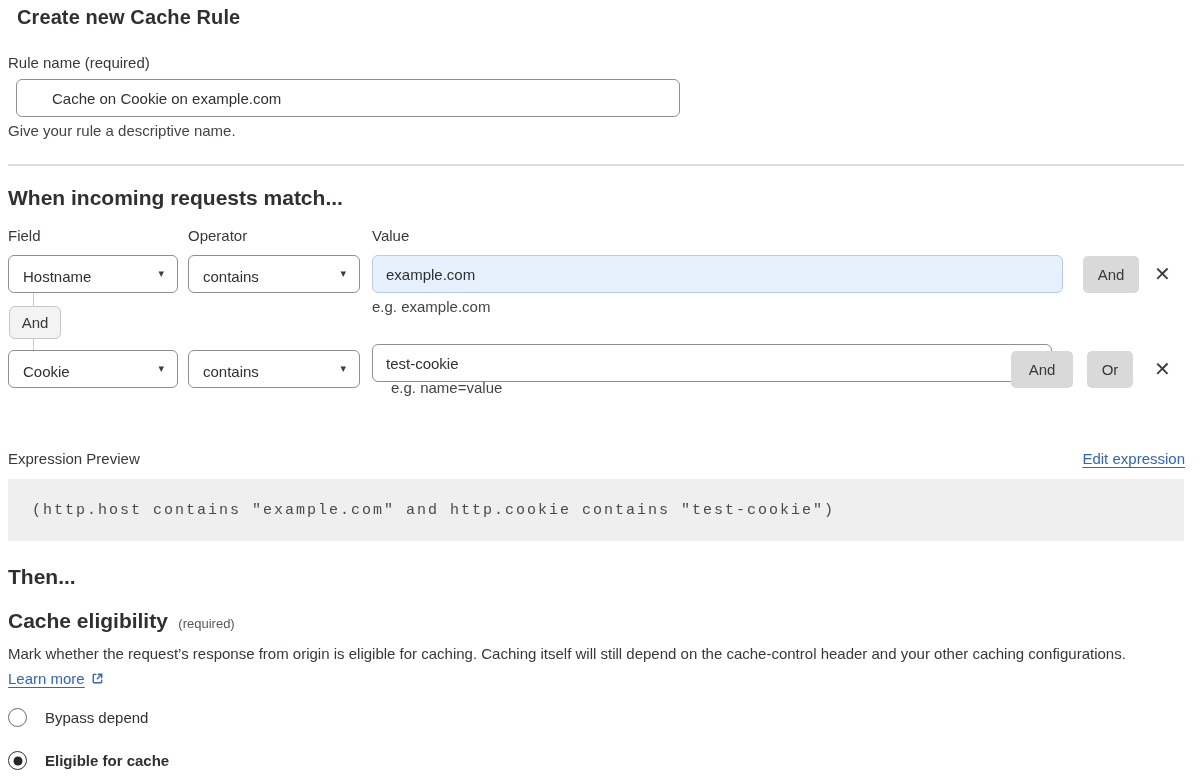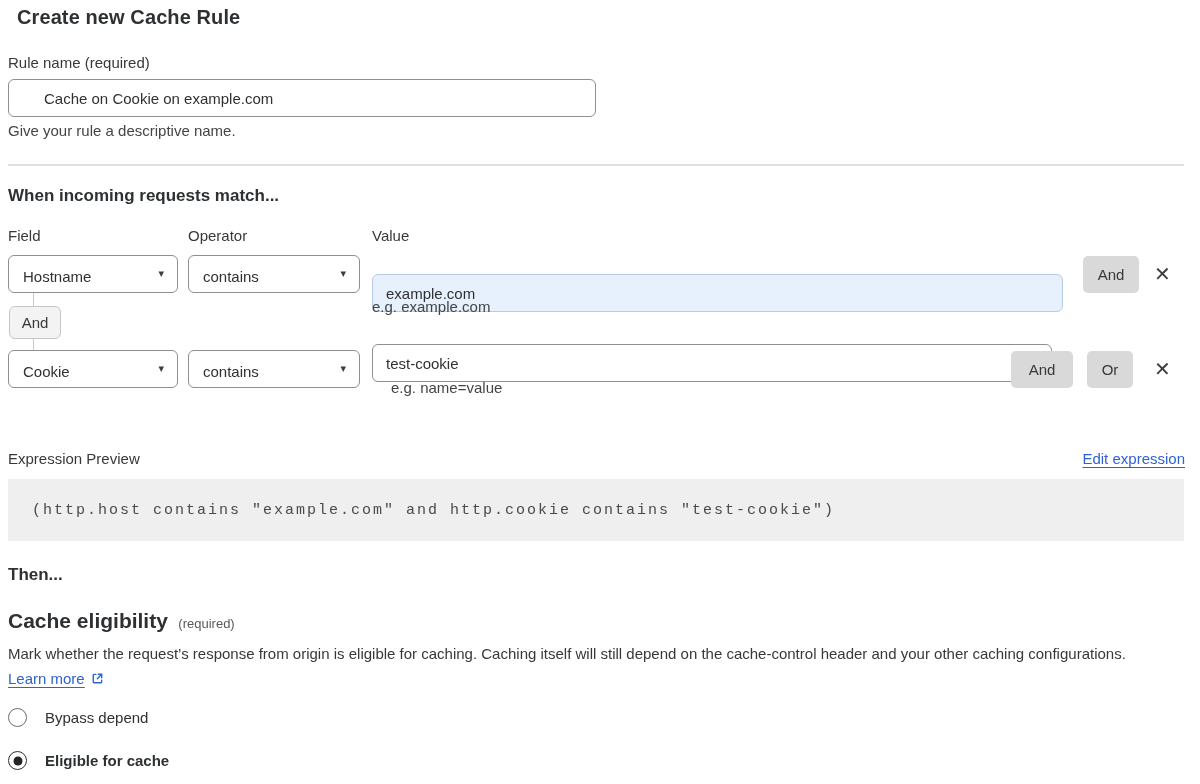--- a/index.html
+++ b/index.html
@@ -14,21 +14,21 @@
 
   .page-title {
     font-size: 20px;
     font-weight: 700;
     color: #2e3133;
     letter-spacing: 0.1px;
     margin-left: 9px;
   }
   .field-label { font-size: 15px; color: #36393a; }
   .helper-text { font-size: 15px; color: #424547; }
-  .section-heading { font-size: 17px; font-weight: 700; color: #2e3133; }
+  .section-heading { font-size: 21px; font-weight: 700; color: #2e3133; }
 
   .text-input {
     height: 38px;
     border: 1px solid #8f8f8f;
     border-radius: 6px;
     background: #ffffff;
     font-family: "Liberation Sans", sans-serif;
     font-size: 15px;
     color: #2e3133;
     padding: 0 13px;
@@ -154,40 +154,40 @@
   .option-row.selected .radio-label { font-weight: 700; }
 
   .ext-icon { display: inline-block; vertical-align: -2px; margin-left: 5px; }
 </style>
 </head>
 <body>
 
 <h1 class="abs page-title" style="left:8px; top:6px;">Create new Cache Rule</h1>
 
 <label class="abs field-label" style="left:8px; top:54px;">Rule name (required)</label>
-<input class="abs text-input" style="left: 8px; top: 79px; width: 588px; padding-left: 35px;" type="text" value="Cache on Cookie on example.com">
+<input class="abs text-input" style="left: 16px; top: 79px; width: 664px; padding-left: 35px;" type="text" value="Cache on Cookie on example.com">
 <div class="abs helper-text" style="left:8px; top:122px;">Give your rule a descriptive name.</div>
 
 <div class="abs divider" style="left:8px; top:164px; width:1176px;"></div>
 
 <h2 class="abs section-heading" style="left:8px; top:186px;">When incoming requests match...</h2>
 
 <div class="abs field-label" style="left:8px; top:227px;">Field</div>
 <div class="abs field-label" style="left:188px; top:227px;">Operator</div>
 <div class="abs field-label" style="left:372px; top:227px;">Value</div>
 
 <div class="select" style="left:8px; top:255px; width:170px;">
   <span>Hostname</span>
   <span class="chevron">▾</span>
 </div>
 <div class="select" style="left:188px; top:255px; width:172px;">
   <span>contains</span>
   <span class="chevron">▾</span>
 </div>
-<input class="abs text-input highlighted" style="left: 372px; top: 255px; width: 691px; margin-top: 19px;" type="text" value="example.com">
+<input class="abs text-input highlighted" style="left: 372px; top: 255px; width: 691px;" type="text" value="example.com">
 <button class="abs gray-btn" style="left:1083px; top:256px; width:56px;">And</button>
 <button class="abs x-btn" style="left:1154px; top:264px;">✕</button>
 <div class="abs helper-text" style="left:372px; top:298px;">e.g. example.com</div>
 
 <div class="connector-line" style="left:33px; top:293px; height:57px;"></div>
 <button class="abs connector-btn" style="left:9px; top:306px;">And</button>
 
 <div class="select" style="left:8px; top:350px; width:170px;">
   <span>Cookie</span>
   <span class="chevron">▾</span>

